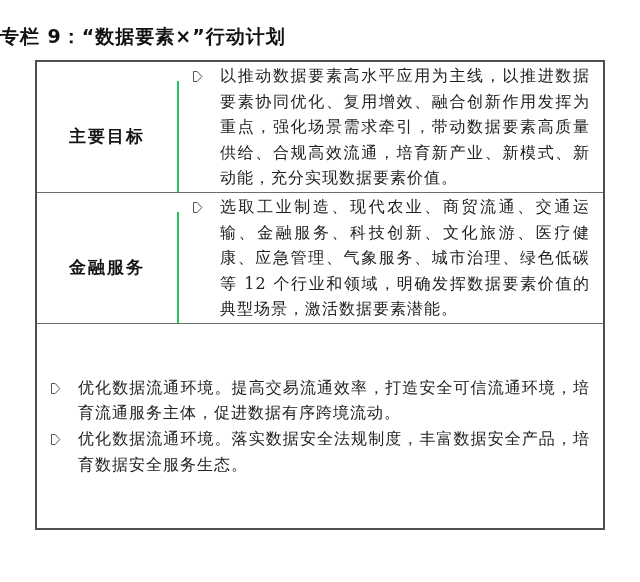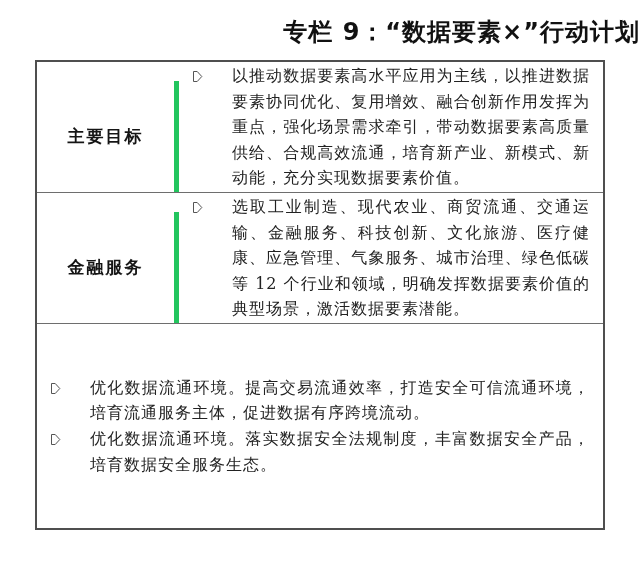--- a/index.html
+++ b/index.html
@@ -11,25 +11,25 @@
     width: 640px;
     height: 582px;
     position: relative;
     overflow: hidden;
     font-family: "DejaVu Serif", "Liberation Serif", serif;
     color: #1c1c1c;
   }
   .page-title {
     font-family: "DejaVu Sans", "Liberation Sans", sans-serif;
     font-weight: bold;
-    font-size: 24px;
+    font-size: 19px;
     letter-spacing: 1px;
-    text-align: right;
+    text-align: left;
     margin: 0;
-    padding-top: 16px;
+    padding-top: 24px;
     color: #111111;
   }
   .plan-table {
     position: absolute;
     left: 35px;
     top: 60px;
     width: 570px;
     box-sizing: border-box;
     border: 2px solid #4f4f4f;
     background: #ffffff;
@@ -40,21 +40,21 @@
   }
   .plan-row + .plan-row {
     border-top: 1px solid #6e6e6e;
   }
   .row-goals   { min-height: 126px; }
   .row-actions { min-height: 129px; }
   .row-support { min-height: 205px; }
   .label-cell {
     flex: 0 0 142px;
     box-sizing: border-box;
-    border-right: 5px solid #22c55e;
+    border-right: 2px solid #22c55e;
     display: flex;
     align-items: center;
     justify-content: center;
     margin-top: 19px;
   }
   .label-text {
     font-family: "DejaVu Sans", "Liberation Sans", sans-serif;
     font-weight: bold;
     font-size: 17px;
     letter-spacing: 2px;
@@ -81,21 +81,20 @@
     display: block;
   }
   .bullet-text {
     flex: 1;
     font-size: 16px;
     line-height: 25.6px;
     letter-spacing: 1px;
     text-align: justify;
     text-align-last: left;
     color: #222222;
-    margin-left: 12px;
   }
 </style>
 </head>
 <body>
 
 <div class="page">
 
   <h1 class="page-title">专栏 9：“数据要素×”行动计划</h1>
 
   <div class="plan-table">

